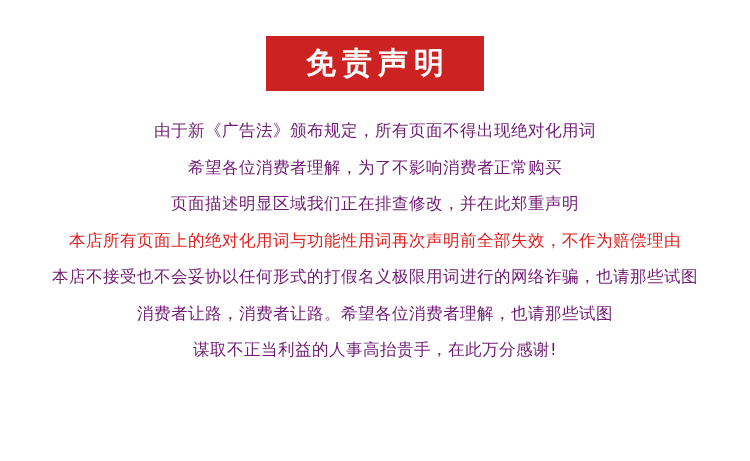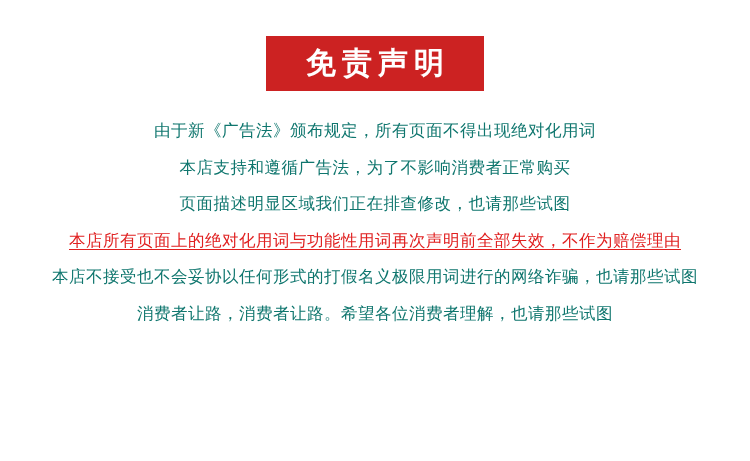--- a/index.html
+++ b/index.html
@@ -37,44 +37,44 @@
     line-height: 1.1;
     font-family: "DejaVu Sans", "Liberation Sans", sans-serif;
   }
   .lines {
     margin-top: 22px;
     padding: 0 40px;
     text-align: center;
   }
   .line {
     font-size: 16.5px;
-    color: #0f766e;
+    color: #701a75;
     line-height: 1.0;
     padding: 10px 0 10px 0;
     letter-spacing: 0.5px;
     font-family: "DejaVu Sans", "Liberation Sans", sans-serif;
     white-space: nowrap;
   }
   .line.highlight {
     color: #e02020;
-    text-decoration: underline;
     text-underline-offset: 3px;
   }
 </style>
 </head>
 <body>
 
 <div class="page">
 
   <div class="banner-wrap">
     <div class="banner">免责声明</div>
   </div>
 
   <div class="lines">
     <div class="line">由于新《广告法》颁布规定，所有页面不得出现绝对化用词</div>
-    <div class="line">本店支持和遵循广告法，为了不影响消费者正常购买</div>
-    <div class="line">页面描述明显区域我们正在排查修改，也请那些试图</div>
+    <div class="line">希望各位消费者理解，为了不影响消费者正常购买</div>
+    <div class="line">页面描述明显区域我们正在排查修改，并在此郑重声明</div>
     <div class="line highlight">本店所有页面上的绝对化用词与功能性用词再次声明前全部失效，不作为赔偿理由</div>
     <div class="line">本店不接受也不会妥协以任何形式的打假名义极限用词进行的网络诈骗，也请那些试图</div>
     <div class="line">消费者让路，消费者让路。希望各位消费者理解，也请那些试图</div>
+    <div class="line">谋取不正当利益的人事高抬贵手，在此万分感谢!</div>
   </div>
 
 </div>
 
 </body></html>

